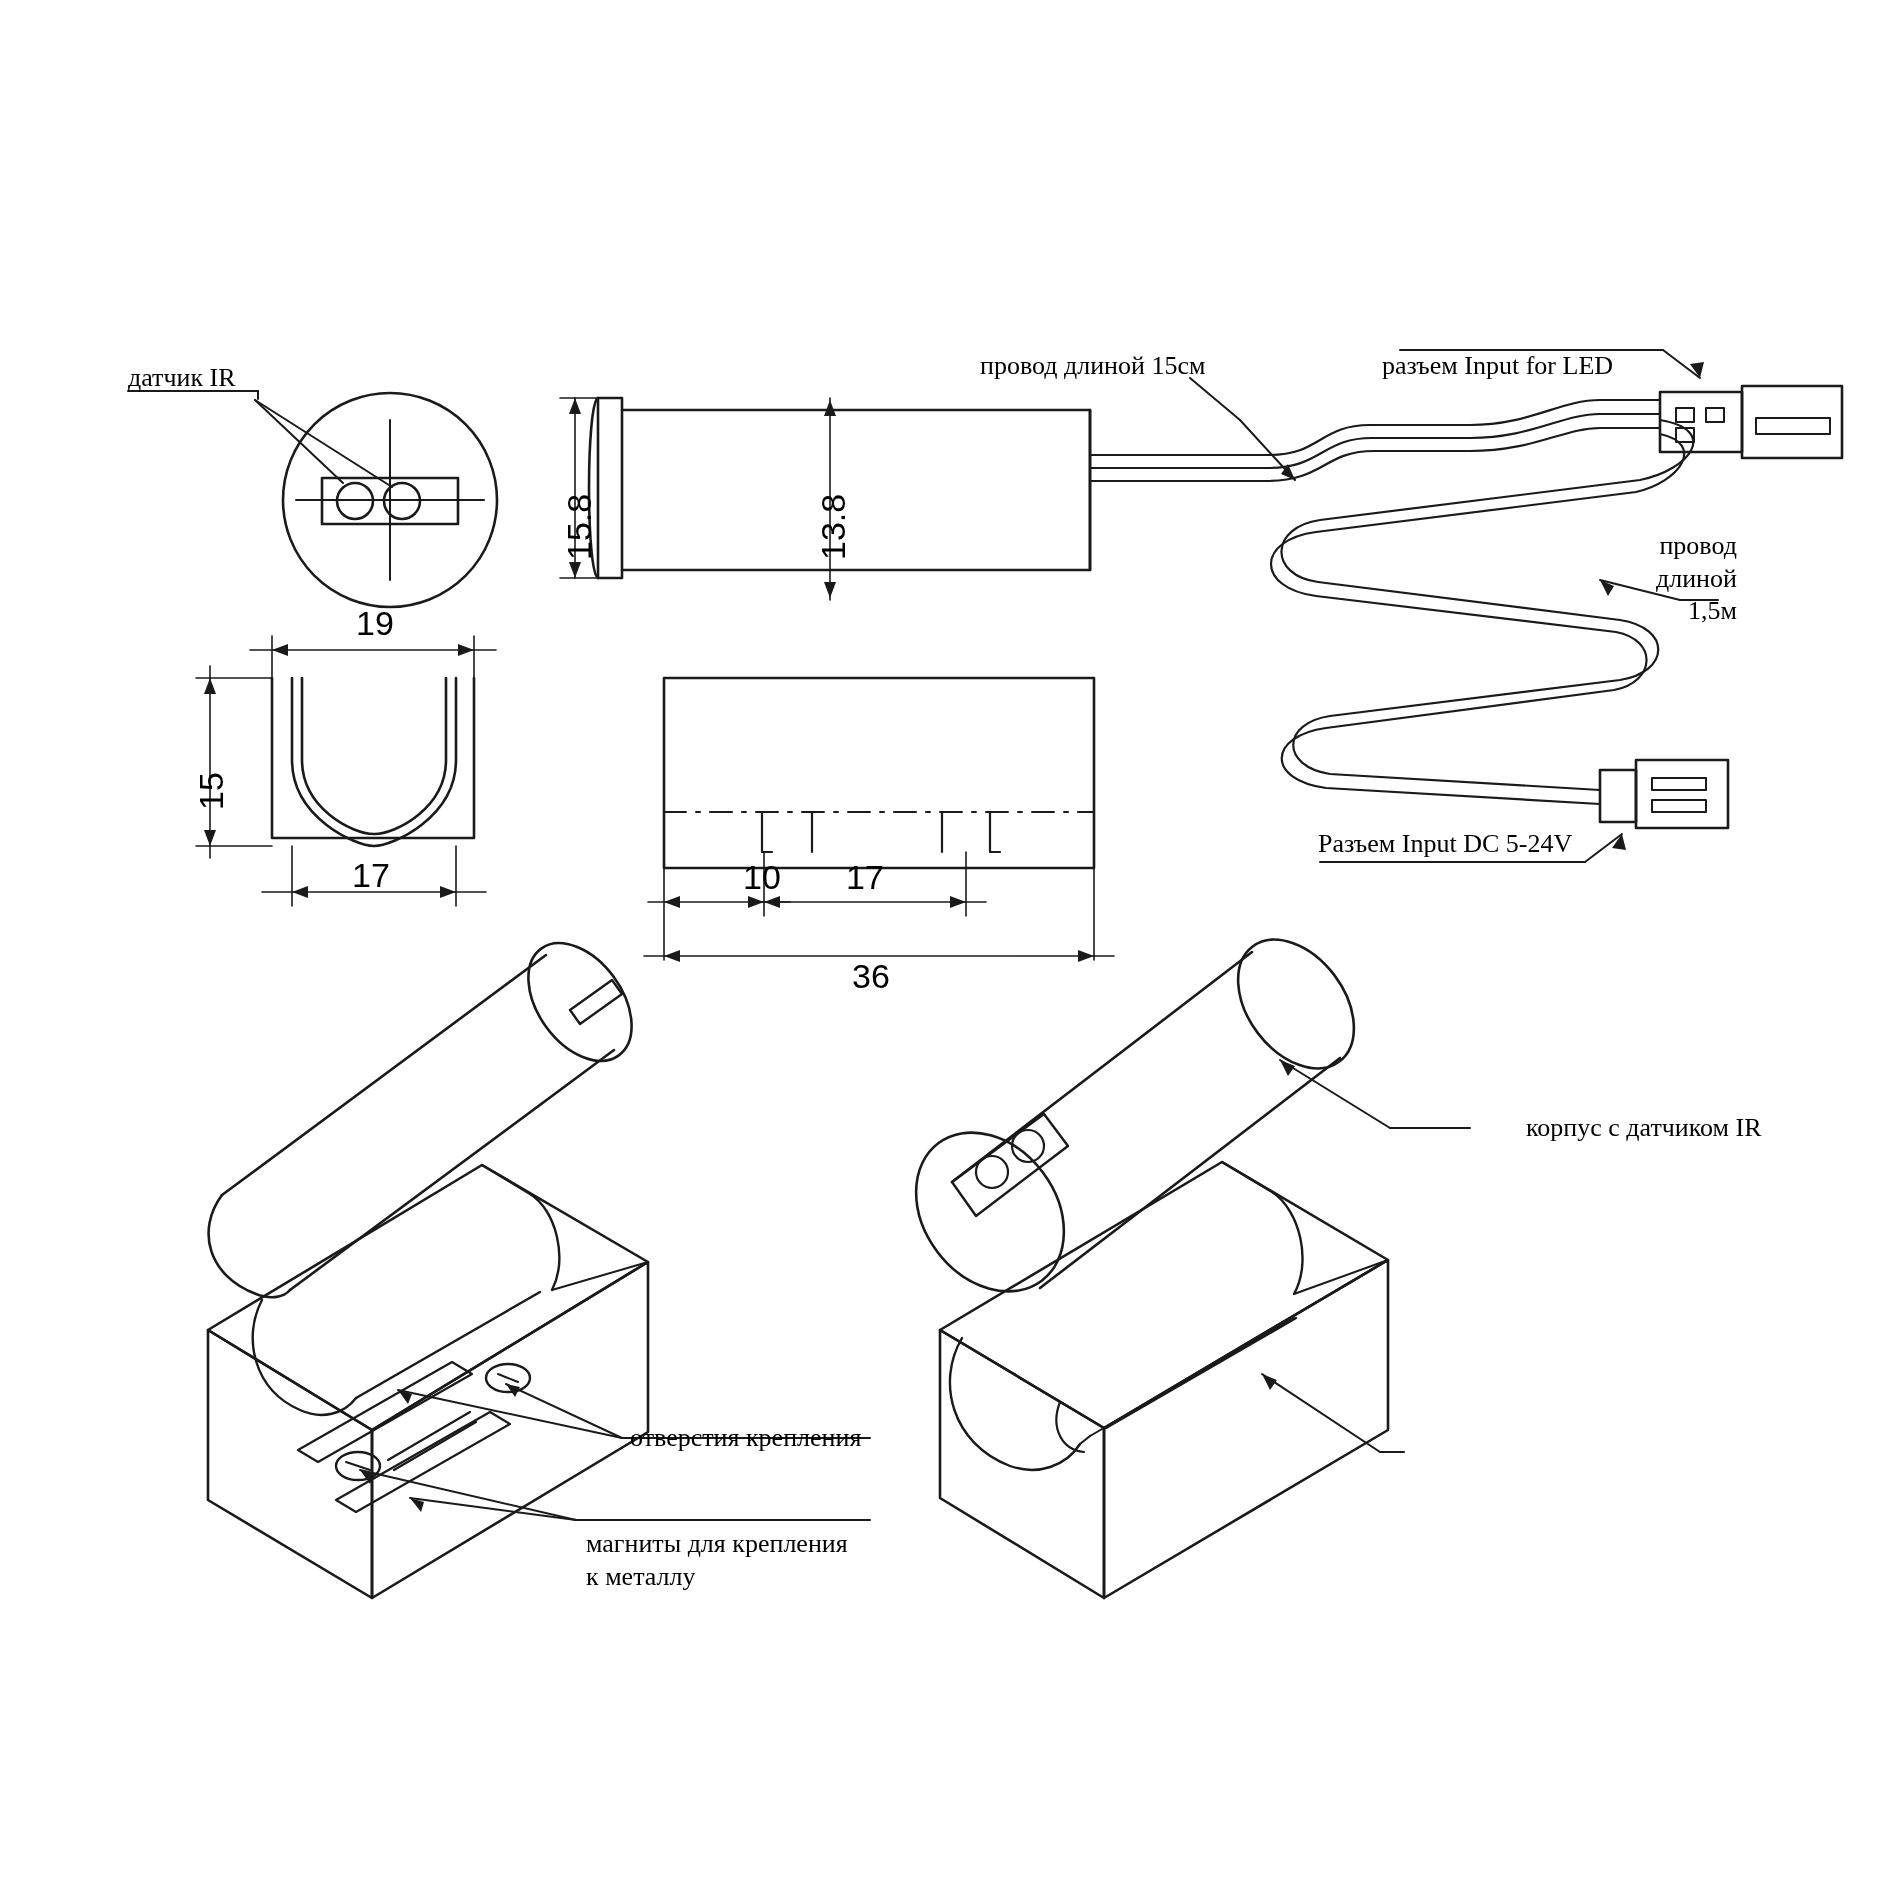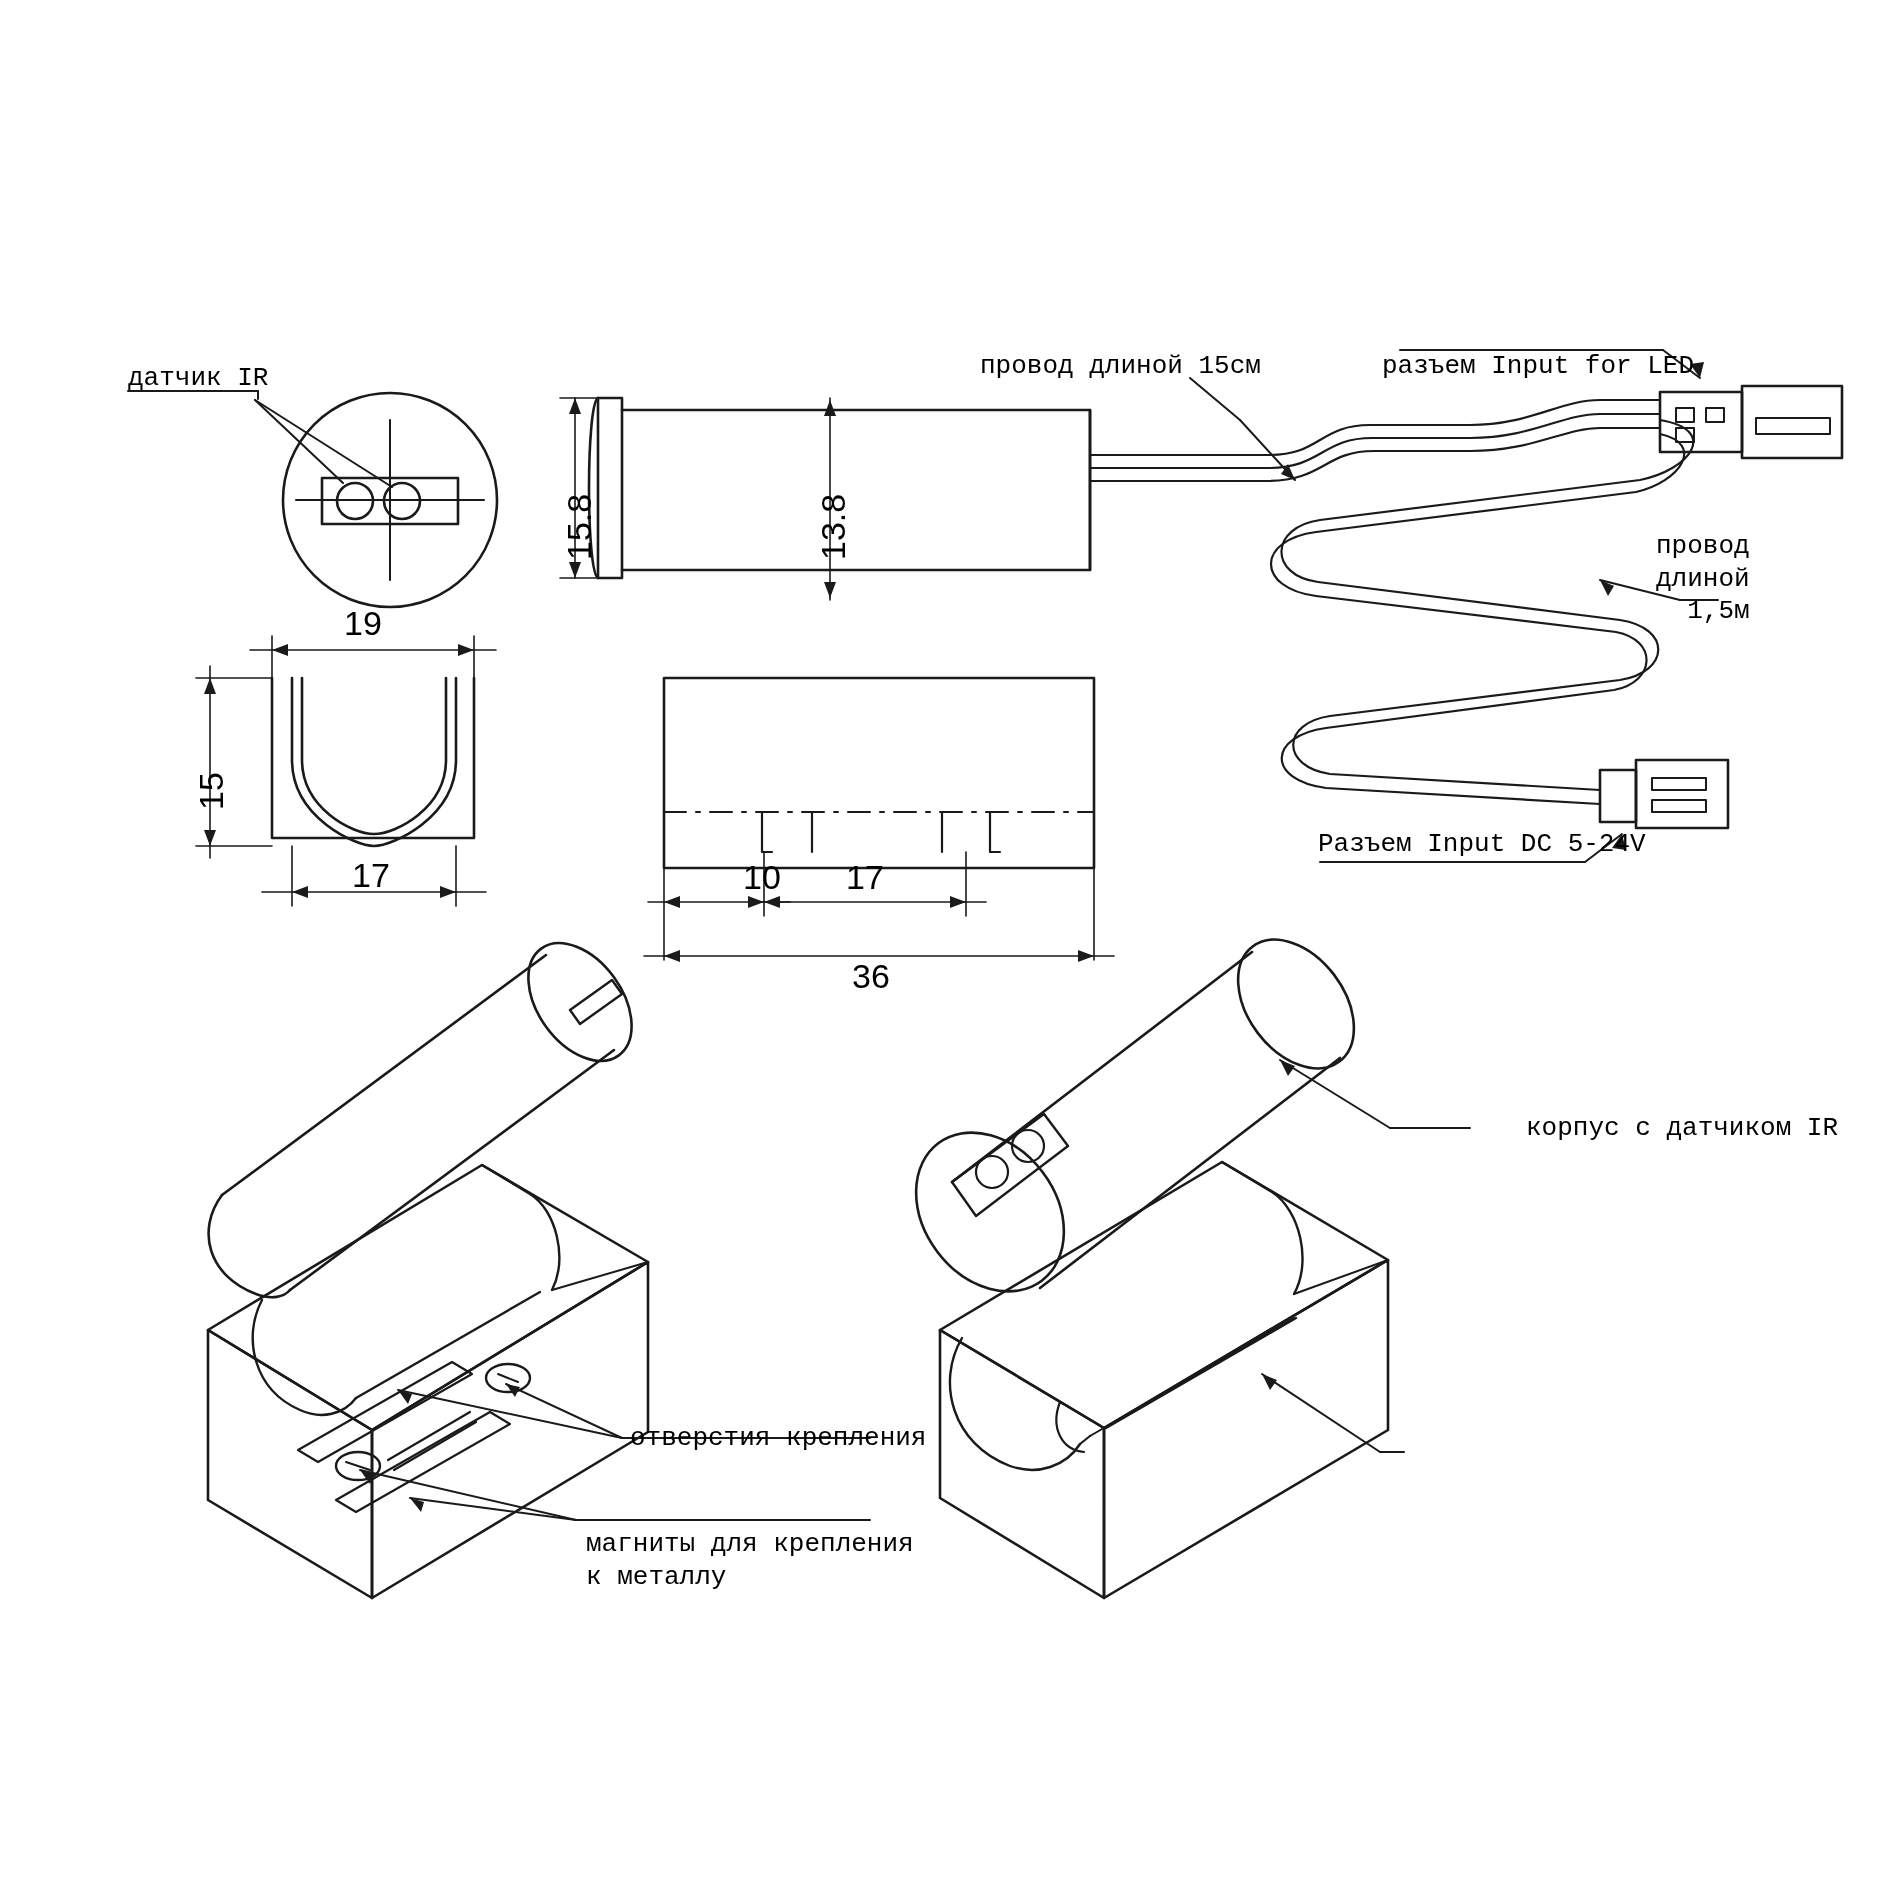--- a/index.html
+++ b/index.html
@@ -22,21 +22,21 @@
     height: 1900px;
   }
   svg.drawing {
     position: absolute;
     left: 0; top: 0;
     width: 1900px;
     height: 1900px;
   }
   .lbl {
     position: absolute;
-    font-family: Liberation Mono, monospace;
+    font-family: Liberation Serif, serif;
     font-size: 26px;
     color: #000;
     white-space: pre;
     line-height: 1.25;
   }
   .dim {
     position: absolute;
     font-family: "Liberation Sans", sans-serif;
     font-size: 34px;
     color: #000;
@@ -269,20 +269,20 @@
 длиной
 1,5м</div>
   <div class="lbl" style="left:1318px; top:828px;">Разъем Input DC 5-24V</div>
   <div class="lbl" style="left:1482px; top:1112px;margin-left:44px;">корпус с датчиком IR</div>
   <div class="lbl" style="left:630px; top:1422px;">отверстия крепления</div>
   <div class="lbl" style="left:586px; top:1528px;">магниты для крепления
 к металлу</div>
 
   <div class="dim dim-v" style="left:560px; top:560px;">15.8</div>
   <div class="dim dim-v" style="left:814px; top:560px;">13.8</div>
-  <div class="dim" style="left:344px; top:604px;">19</div>
+  <div class="dim" style="left:356px; top:604px;">19</div>
   <div class="dim" style="left:352px; top:856px;">17</div>
   <div class="dim dim-v" style="left:192px; top:810px;">15</div>
   <div class="dim" style="left:698px; top:858px;margin-left:45px;">10</div>
   <div class="dim" style="left:846px; top:858px;">17</div>
   <div class="dim" style="left:852px; top:912px;margin-top:45px;">36</div>
 
 </div>
 
 </body></html>

